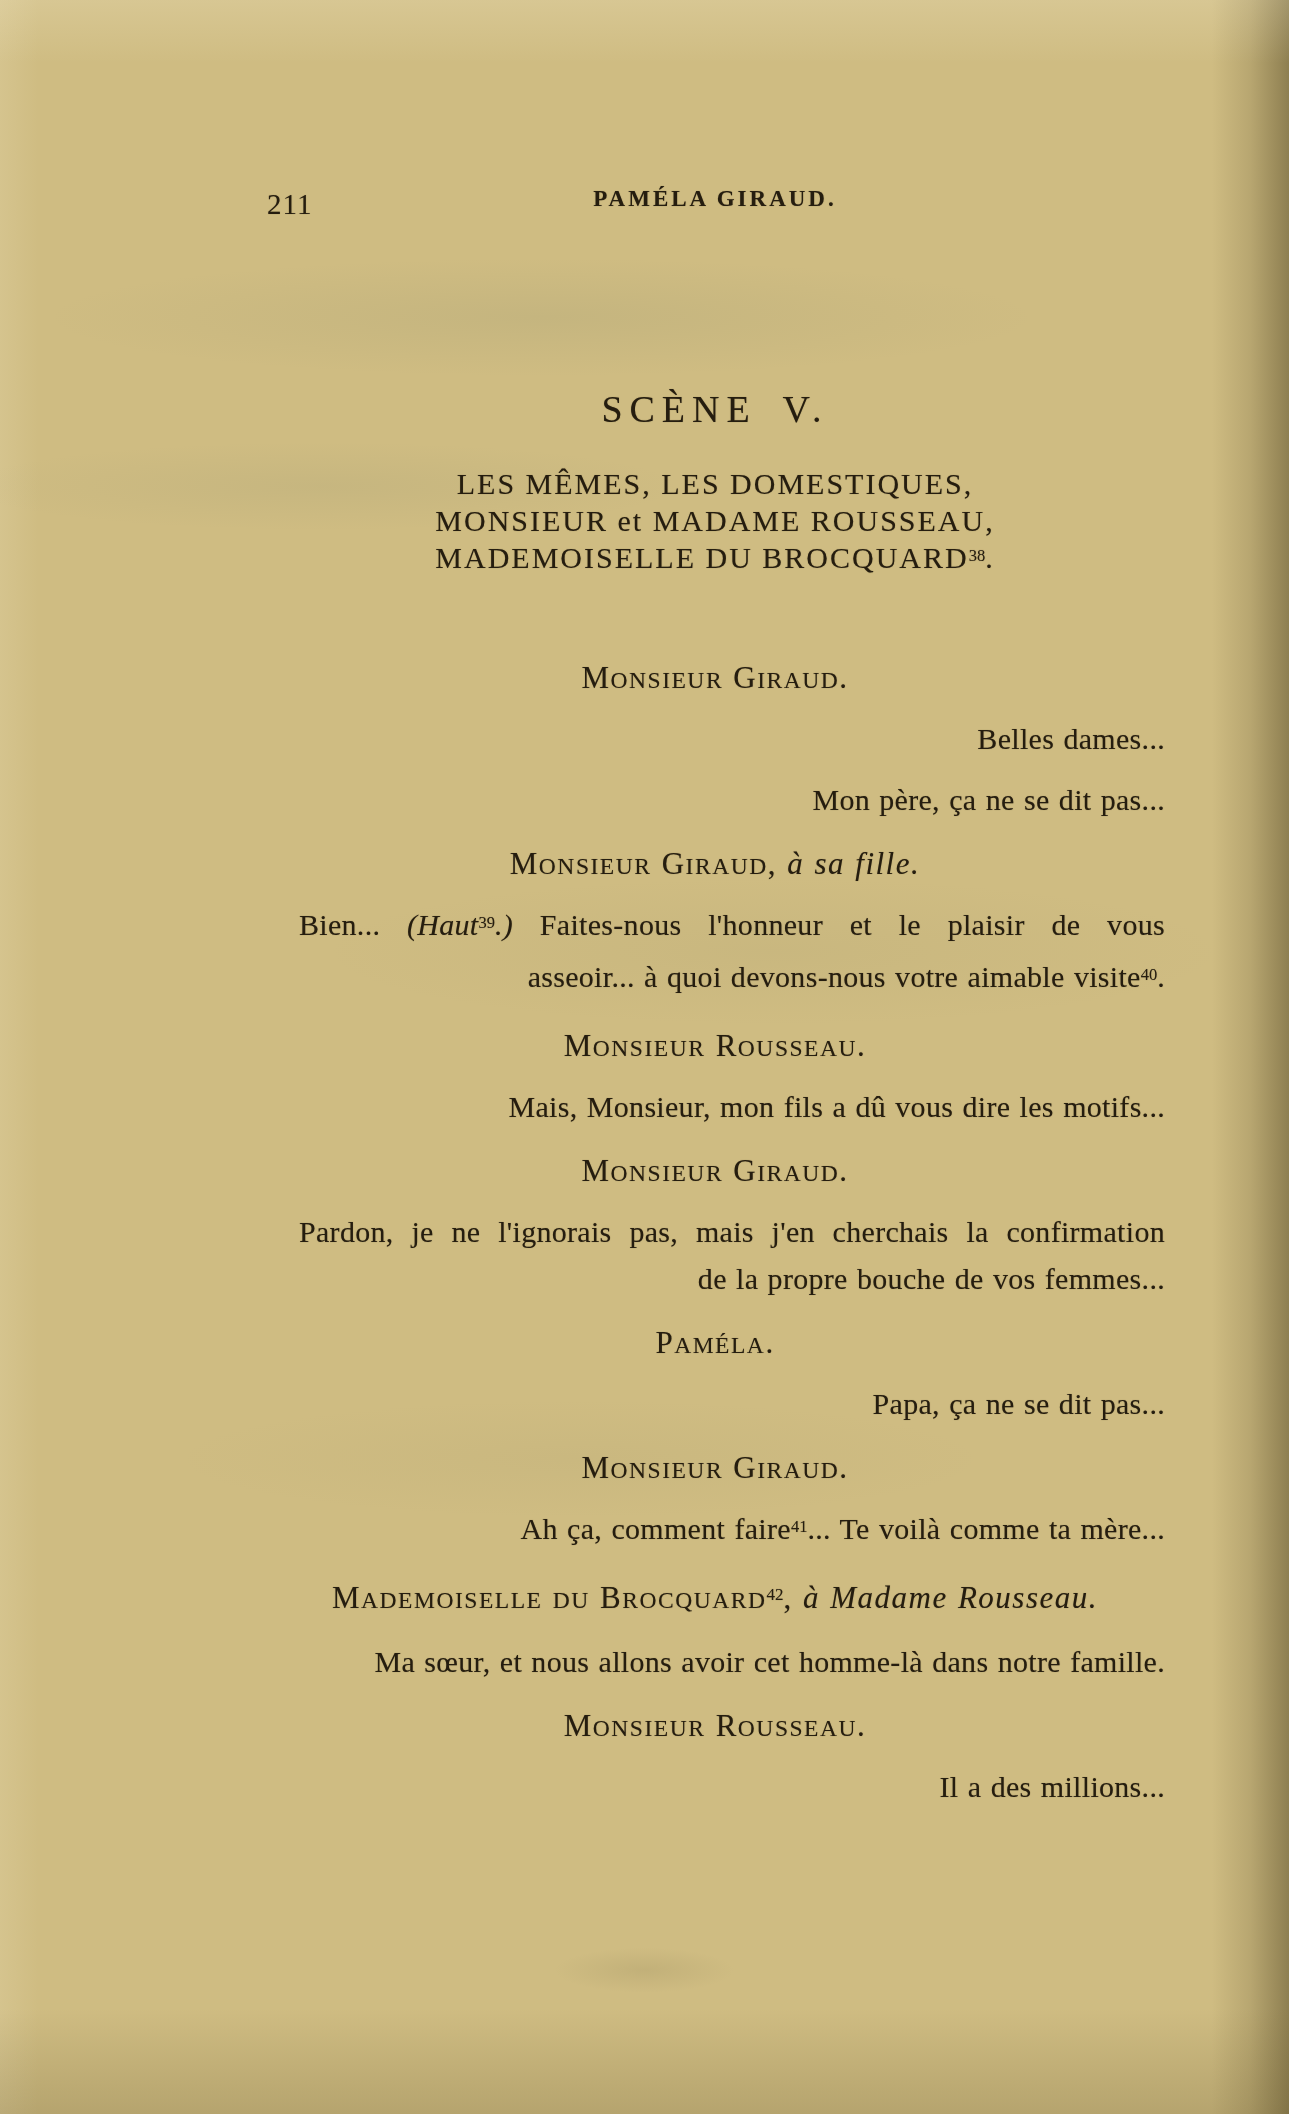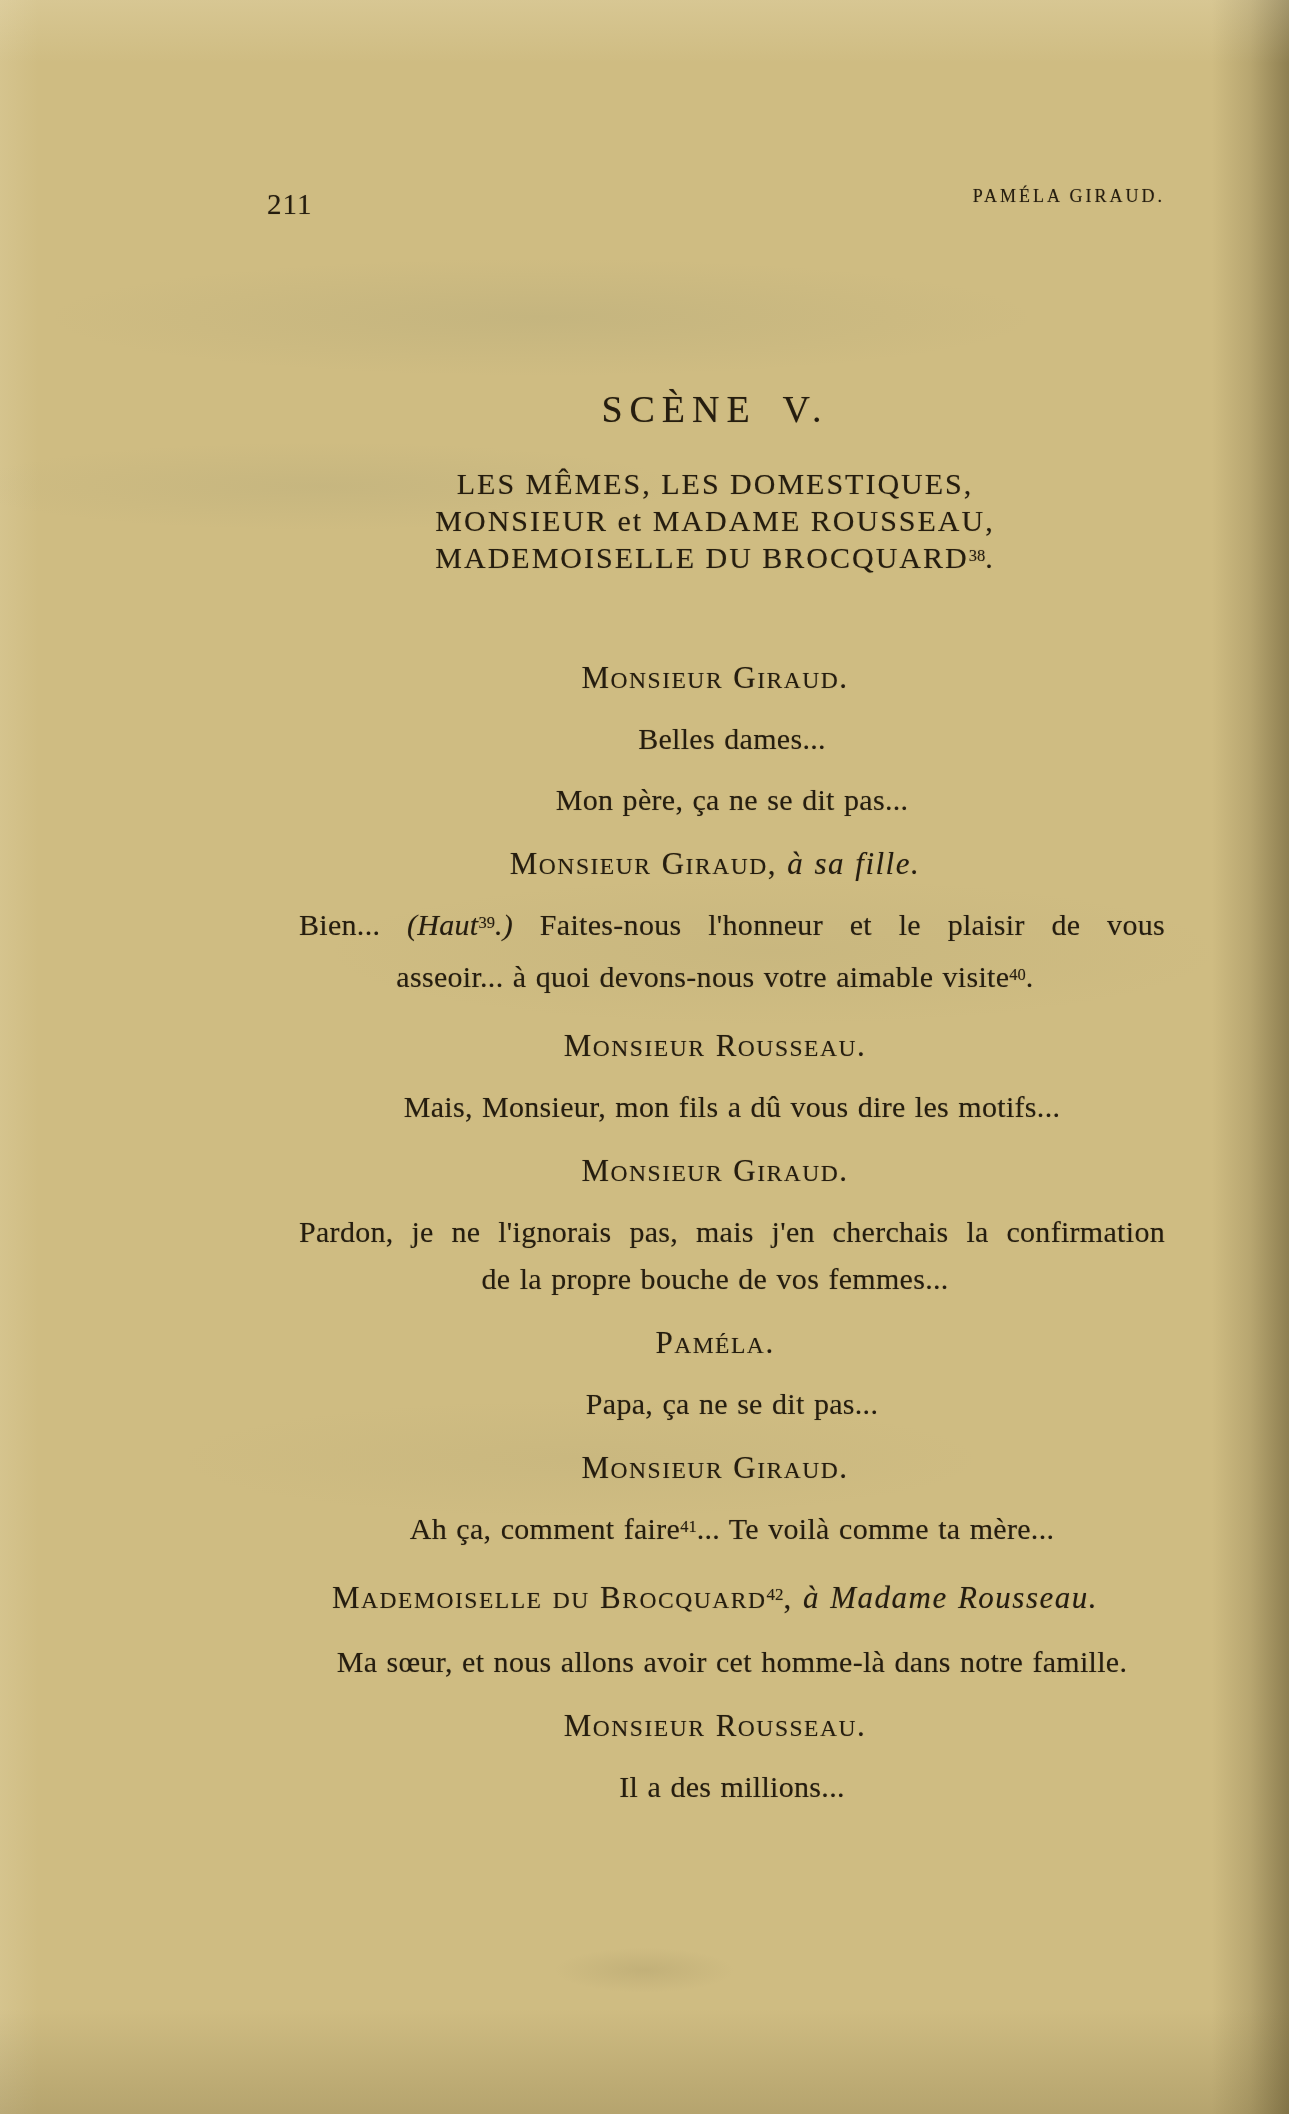--- a/index.html
+++ b/index.html
@@ -21,31 +21,31 @@
       linear-gradient(to right, rgba(250,242,215,0.14) 0%, transparent 3%),
       linear-gradient(to right, transparent 94%, rgba(62,52,20,0.16) 97%, rgba(62,52,20,0.45) 100%),
       #cfbc82;
   }
   .text-col{position:absolute;left:265px;top:8px;width:900px;display:flow-root;
     text-shadow:0 0 1px rgba(40,30,12,0.40);}
   
   .running-header{position:absolute;top:186px;left:265px;width:900px;height:36px;
     text-shadow:0 0 1px rgba(40,30,12,0.40);}
   .page-number{position:absolute;left:2px;top:2px;font-size:29px;letter-spacing:1px;}
-  .running-title{display:block;text-align:right;font-size:18px;font-weight:normal;letter-spacing:3px;}
+  .running-title{display:block;text-align:center;font-size:23px;font-weight:bold;letter-spacing:3px;}
   
   .scene-title{margin:377px 0 0 0;text-align:center;font-weight:normal;
     font-size:38px;line-height:48px;letter-spacing:7px;word-spacing:10px;}
   .characters{margin-top:32px;text-align:center;font-size:30px;line-height:37px;letter-spacing:2px;}
   
   .content{font-size:30px;line-height:47px;letter-spacing:0.3px;word-spacing:1.5px;}
   .content > :first-child{margin-top:76px;}
   .speaker{text-align:center;font-size:31px;line-height:42px;margin-top:20px;
     letter-spacing:1.5px;word-spacing:1px;}
-  .dline{margin-top:14px;text-align:center;}
+  .dline{margin-top:14px;text-align:right;}
   .indent{text-indent:34px;}
   .cont{margin-top:0;}
   .jl{text-align:justify;text-align-last:justify;}
   .scx{font-size:0.76em;}
   .it{font-style:italic;}
   .sup{font-size:0.55em;position:relative;top:-0.45em;letter-spacing:0;}
 </style>
 </head>
 <body>
 

